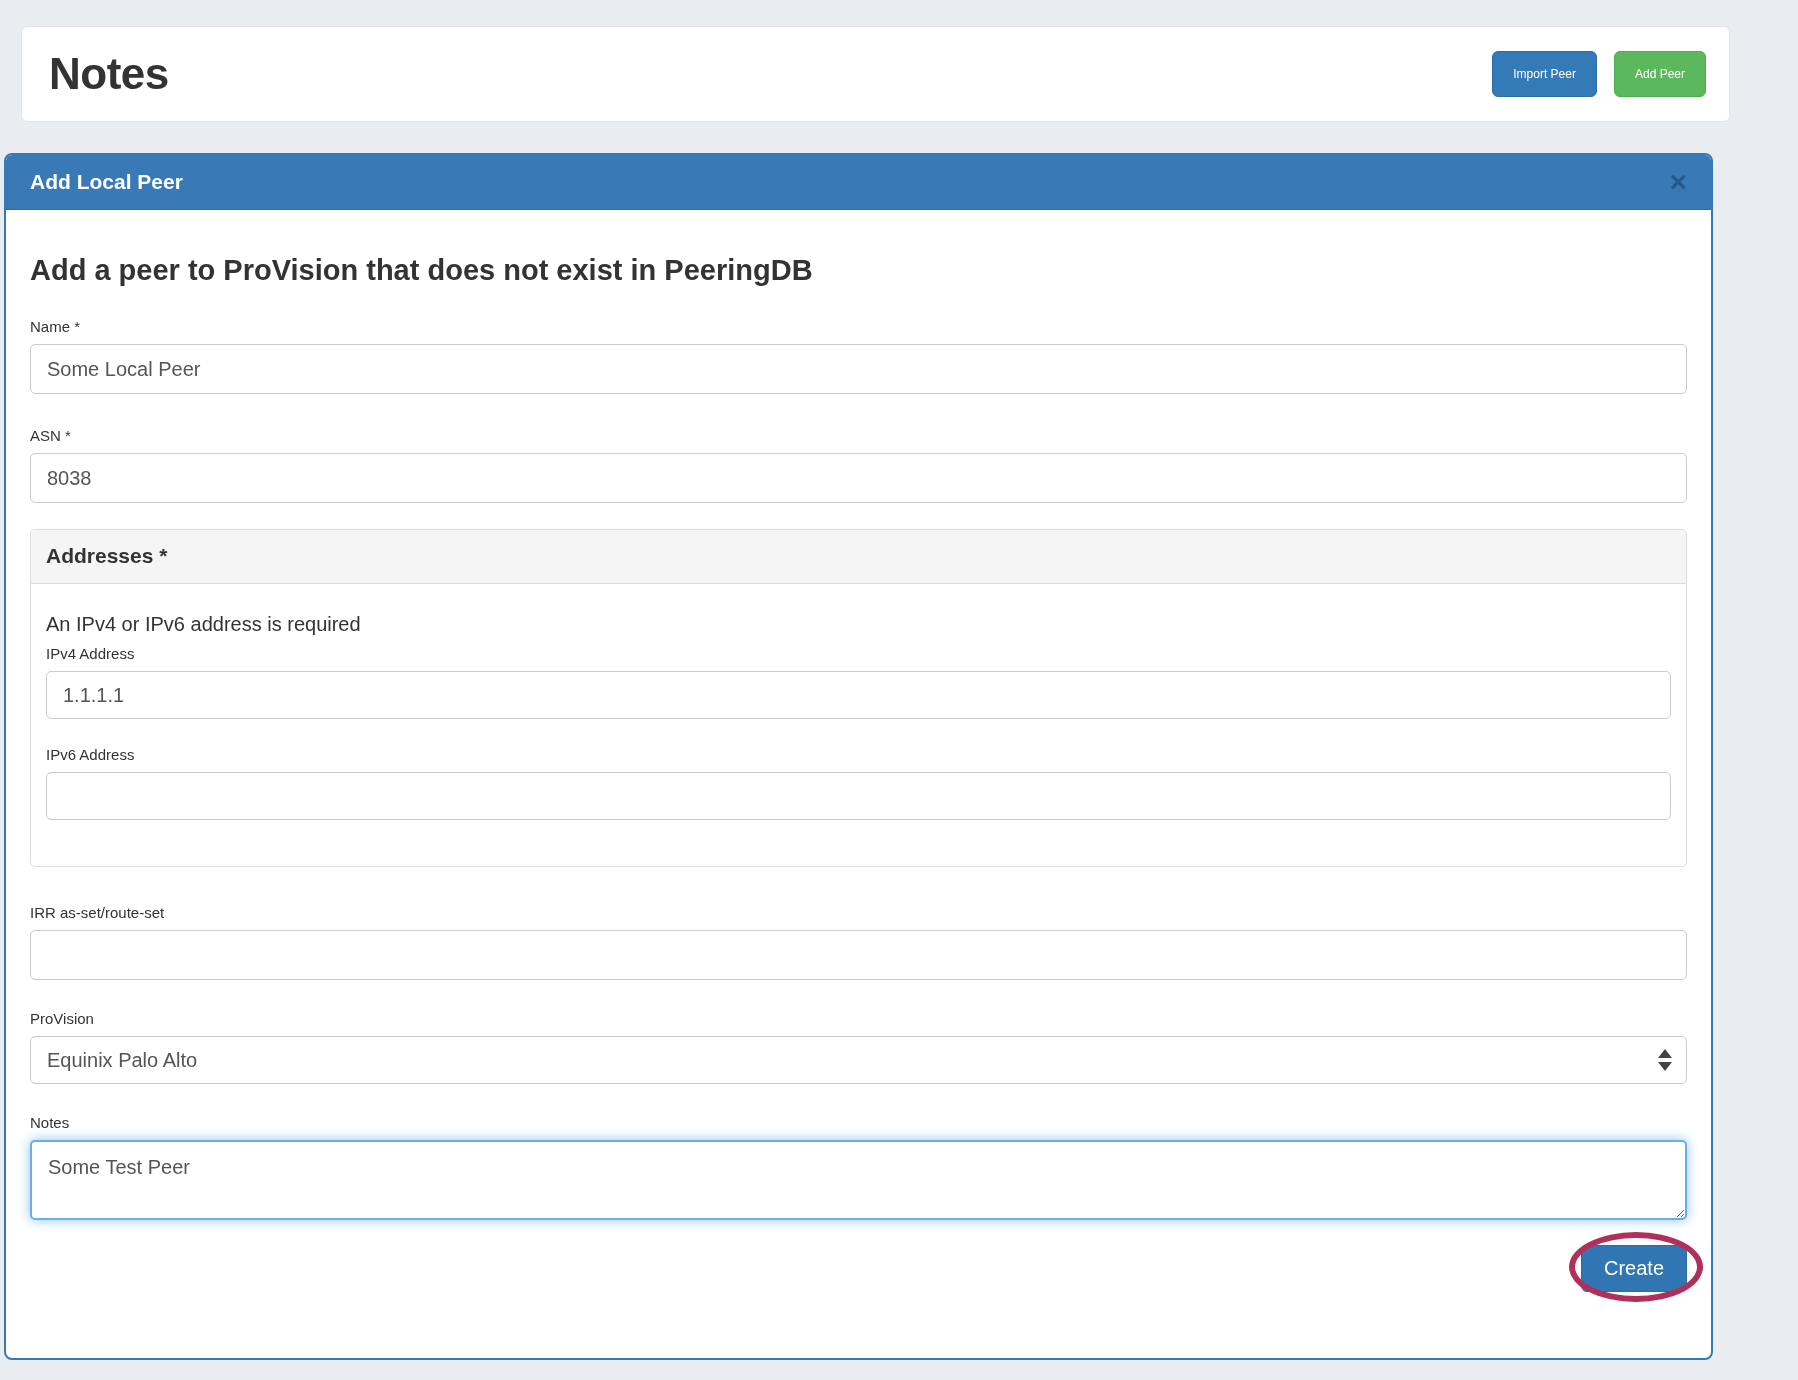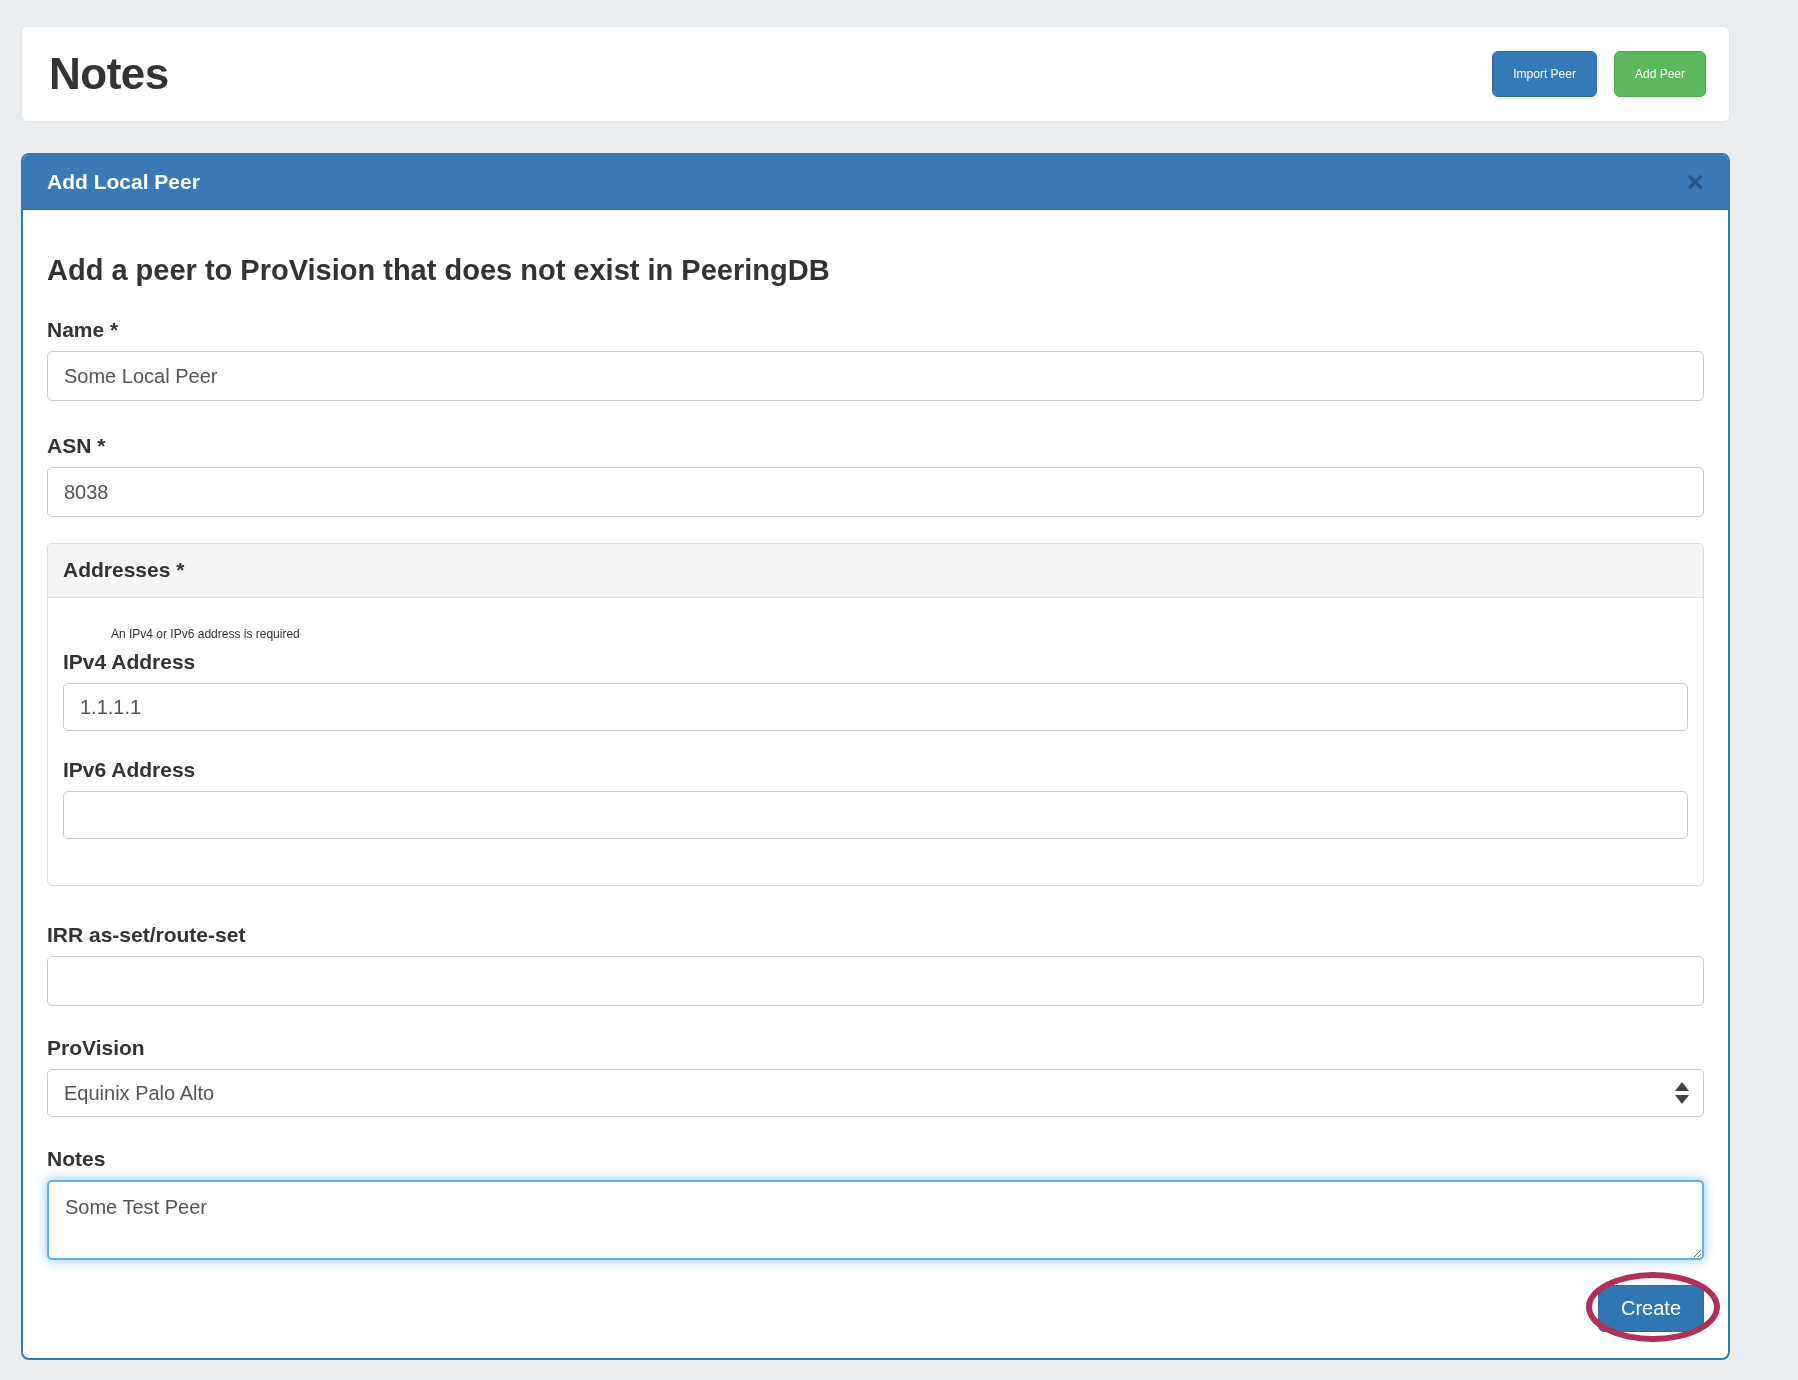--- a/index.html
+++ b/index.html
@@ -37,21 +37,21 @@
     cursor: pointer;
     font-family: inherit;
     white-space: nowrap;
   }
   .btn-primary { background: #337ab7; border-color: #2e6da4; }
   .btn-success { background: #5cb85c; border-color: #4cae4c; }
 
   
   .modal-card {
     position: absolute;
-    left: 21px; top: 153px;
+    left: 4px; top: 153px;
     width: 1709px; height: 1207px;
     background: #fff;
     border: 2px solid #337ab7;
     border-radius: 8px;
     overflow: hidden;
   }
   .modal-header {
     height: 55px;
     background: #3879b6;
     border-bottom: 1px solid #2e6da4;
@@ -66,21 +66,21 @@
     color: #26588a;
     font-size: 30px;
     font-weight: bold;
     line-height: 1;
     cursor: pointer;
   }
 
   .modal-body { padding: 0 24px; }
   .lead-text { margin-top: 44px; font-size: 29px; font-weight: bold; }
 
-  .form-label { display: block; font-size: 21px; font-weight: bold; margin-bottom: 9px; }
+  .form-label { display: block; font-size: 15px; font-weight: normal; margin-bottom: 9px; }
   .form-control {
     display: block;
     width: 100%;
     height: 50px;
     border: 1px solid #ccc;
     border-radius: 5px;
     font-size: 20px;
     color: #555;
     padding: 0 16px;
     font-family: inherit;
@@ -94,21 +94,21 @@
   .addresses-panel { margin-top: 26px; border: 1px solid #ddd; border-radius: 5px; }
   .panel-heading {
     background: #f5f5f5;
     border-bottom: 1px solid #ddd;
     border-radius: 5px 5px 0 0;
     padding: 14px 15px 15px;
     font-size: 21px;
     font-weight: bold;
   }
   .panel-body { padding: 29px 15px 46px; }
-  .hint { font-size: 12px; margin-bottom: 9px; margin-left: 48px; }
+  .hint { font-size: 20px; margin-bottom: 9px; }
   .panel-body .form-control { height: 48px; }
   .group-ipv6 { margin-top: 27px; }
 
   .group-irr { margin-top: 37px; }
   .group-exchange { margin-top: 30px; }
   .group-notes { margin-top: 30px; }
 
   .select-control {
     display: flex;
     align-items: center;

